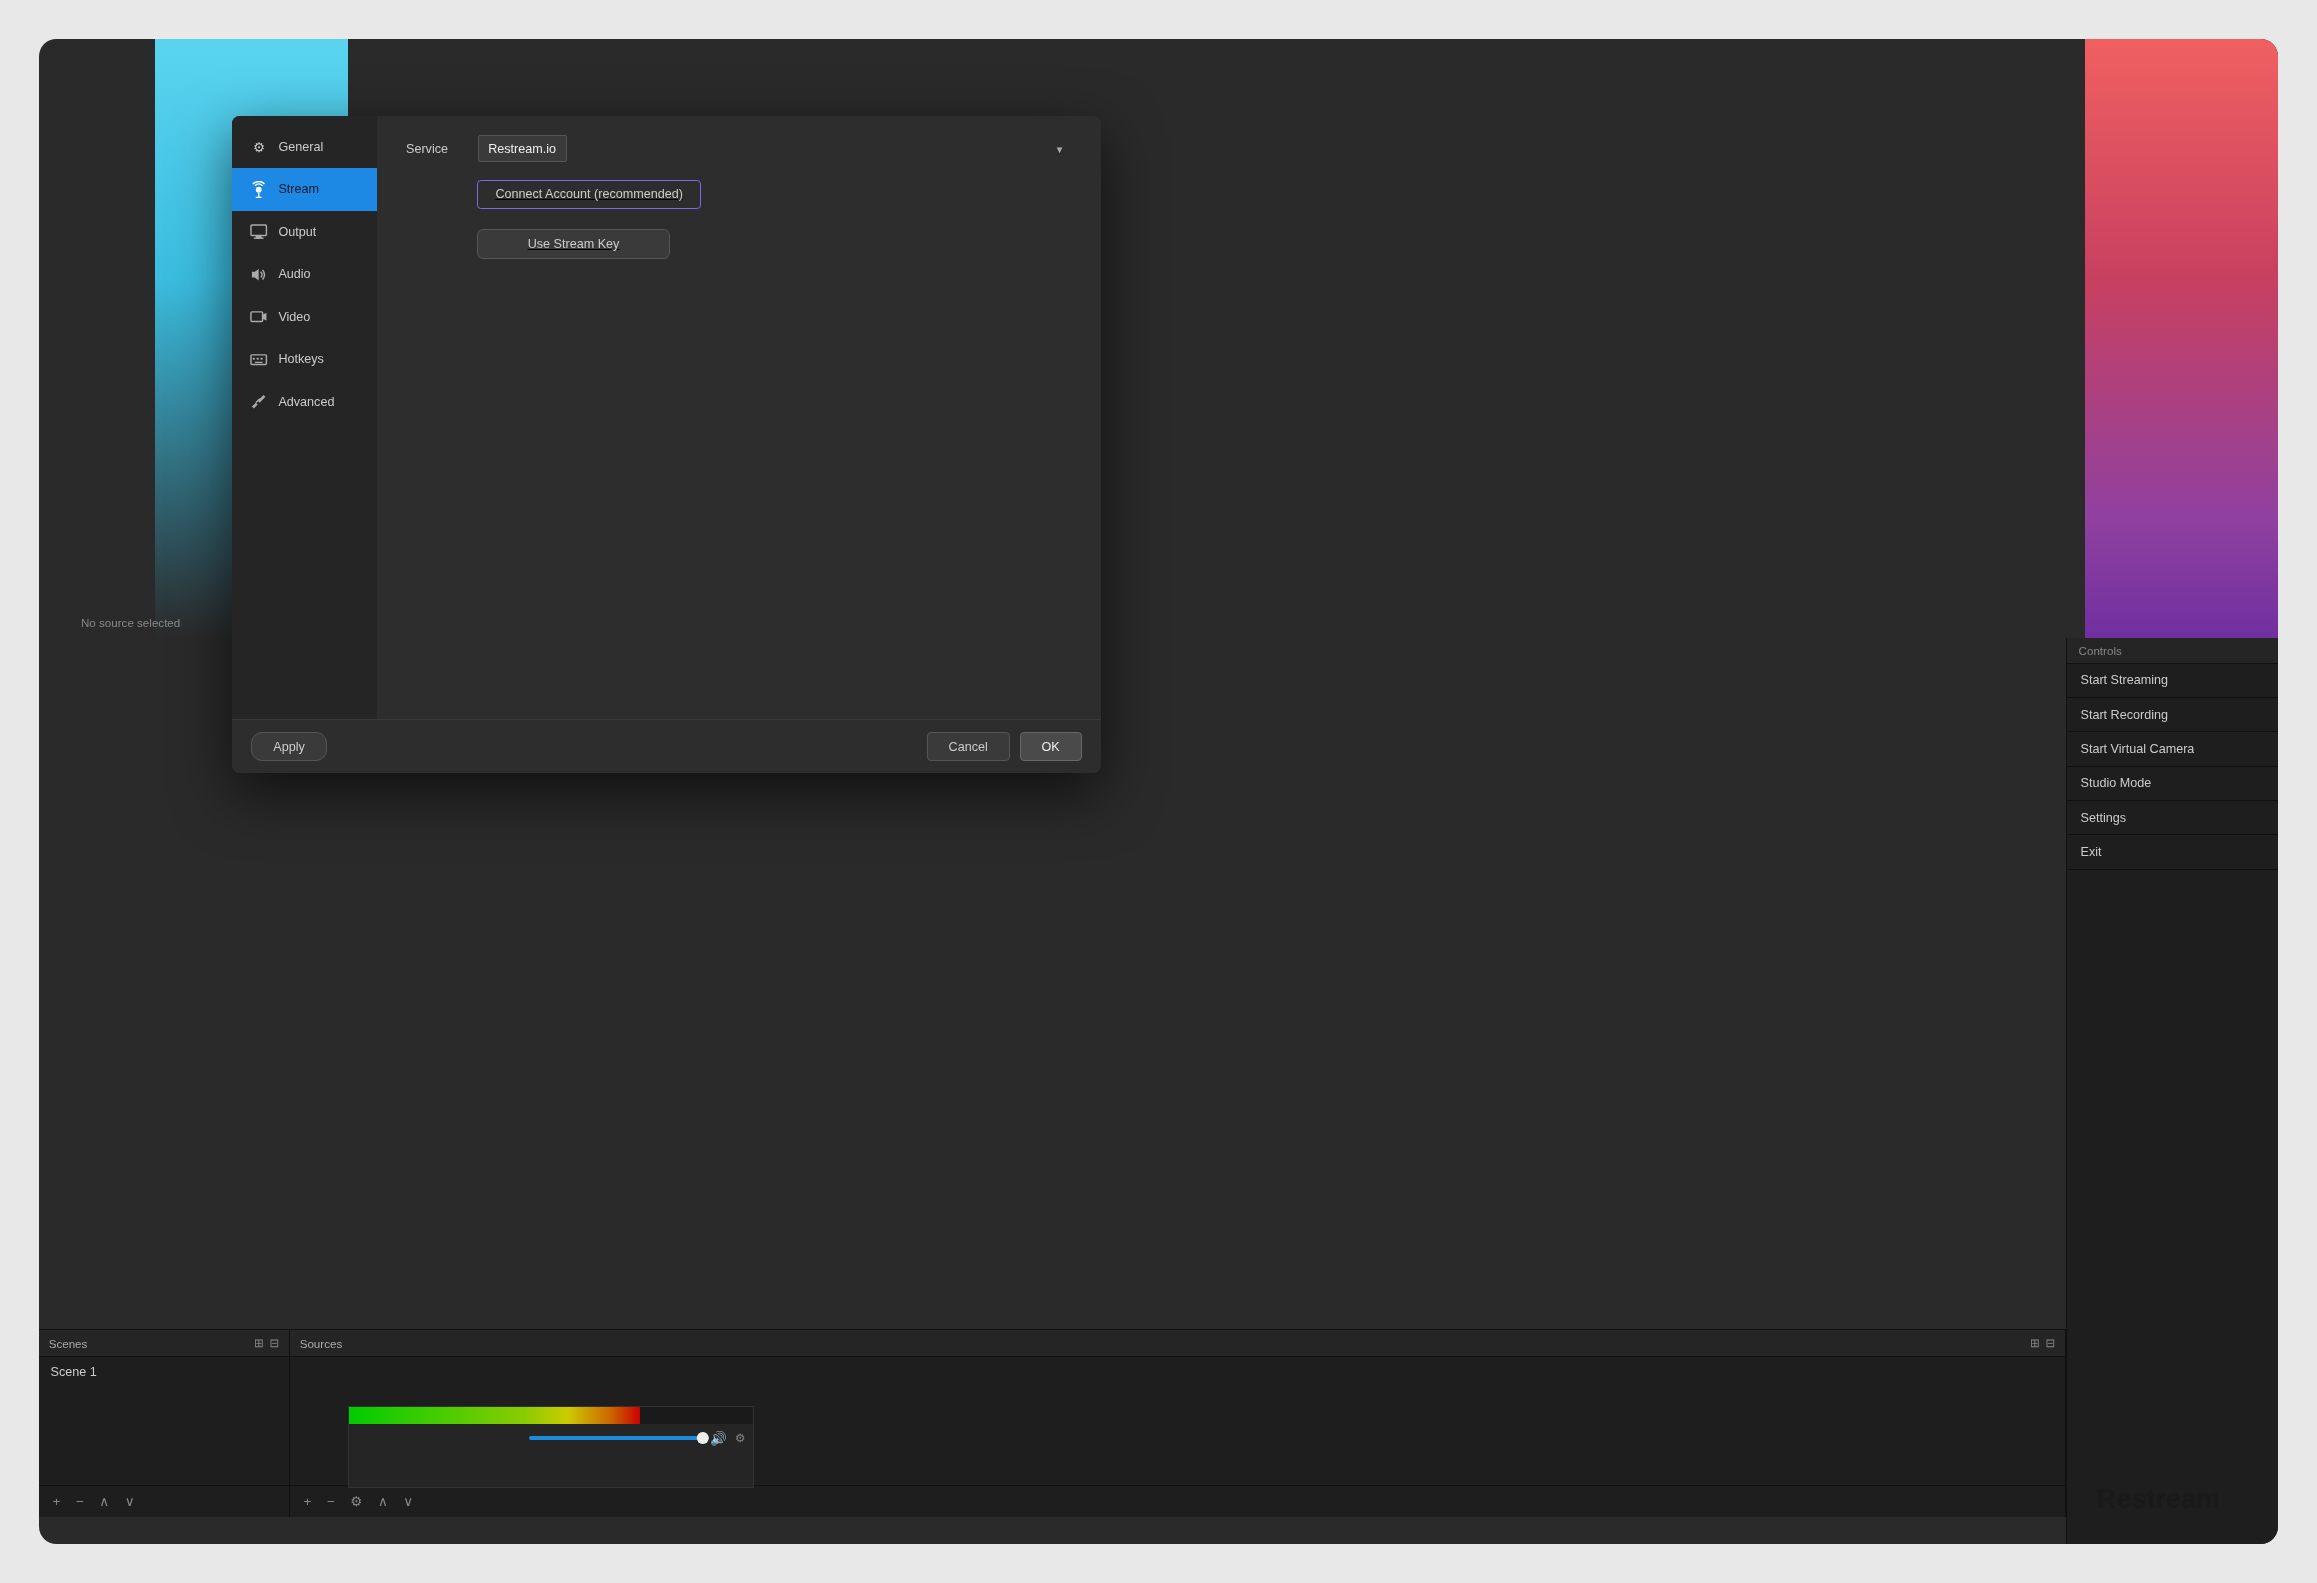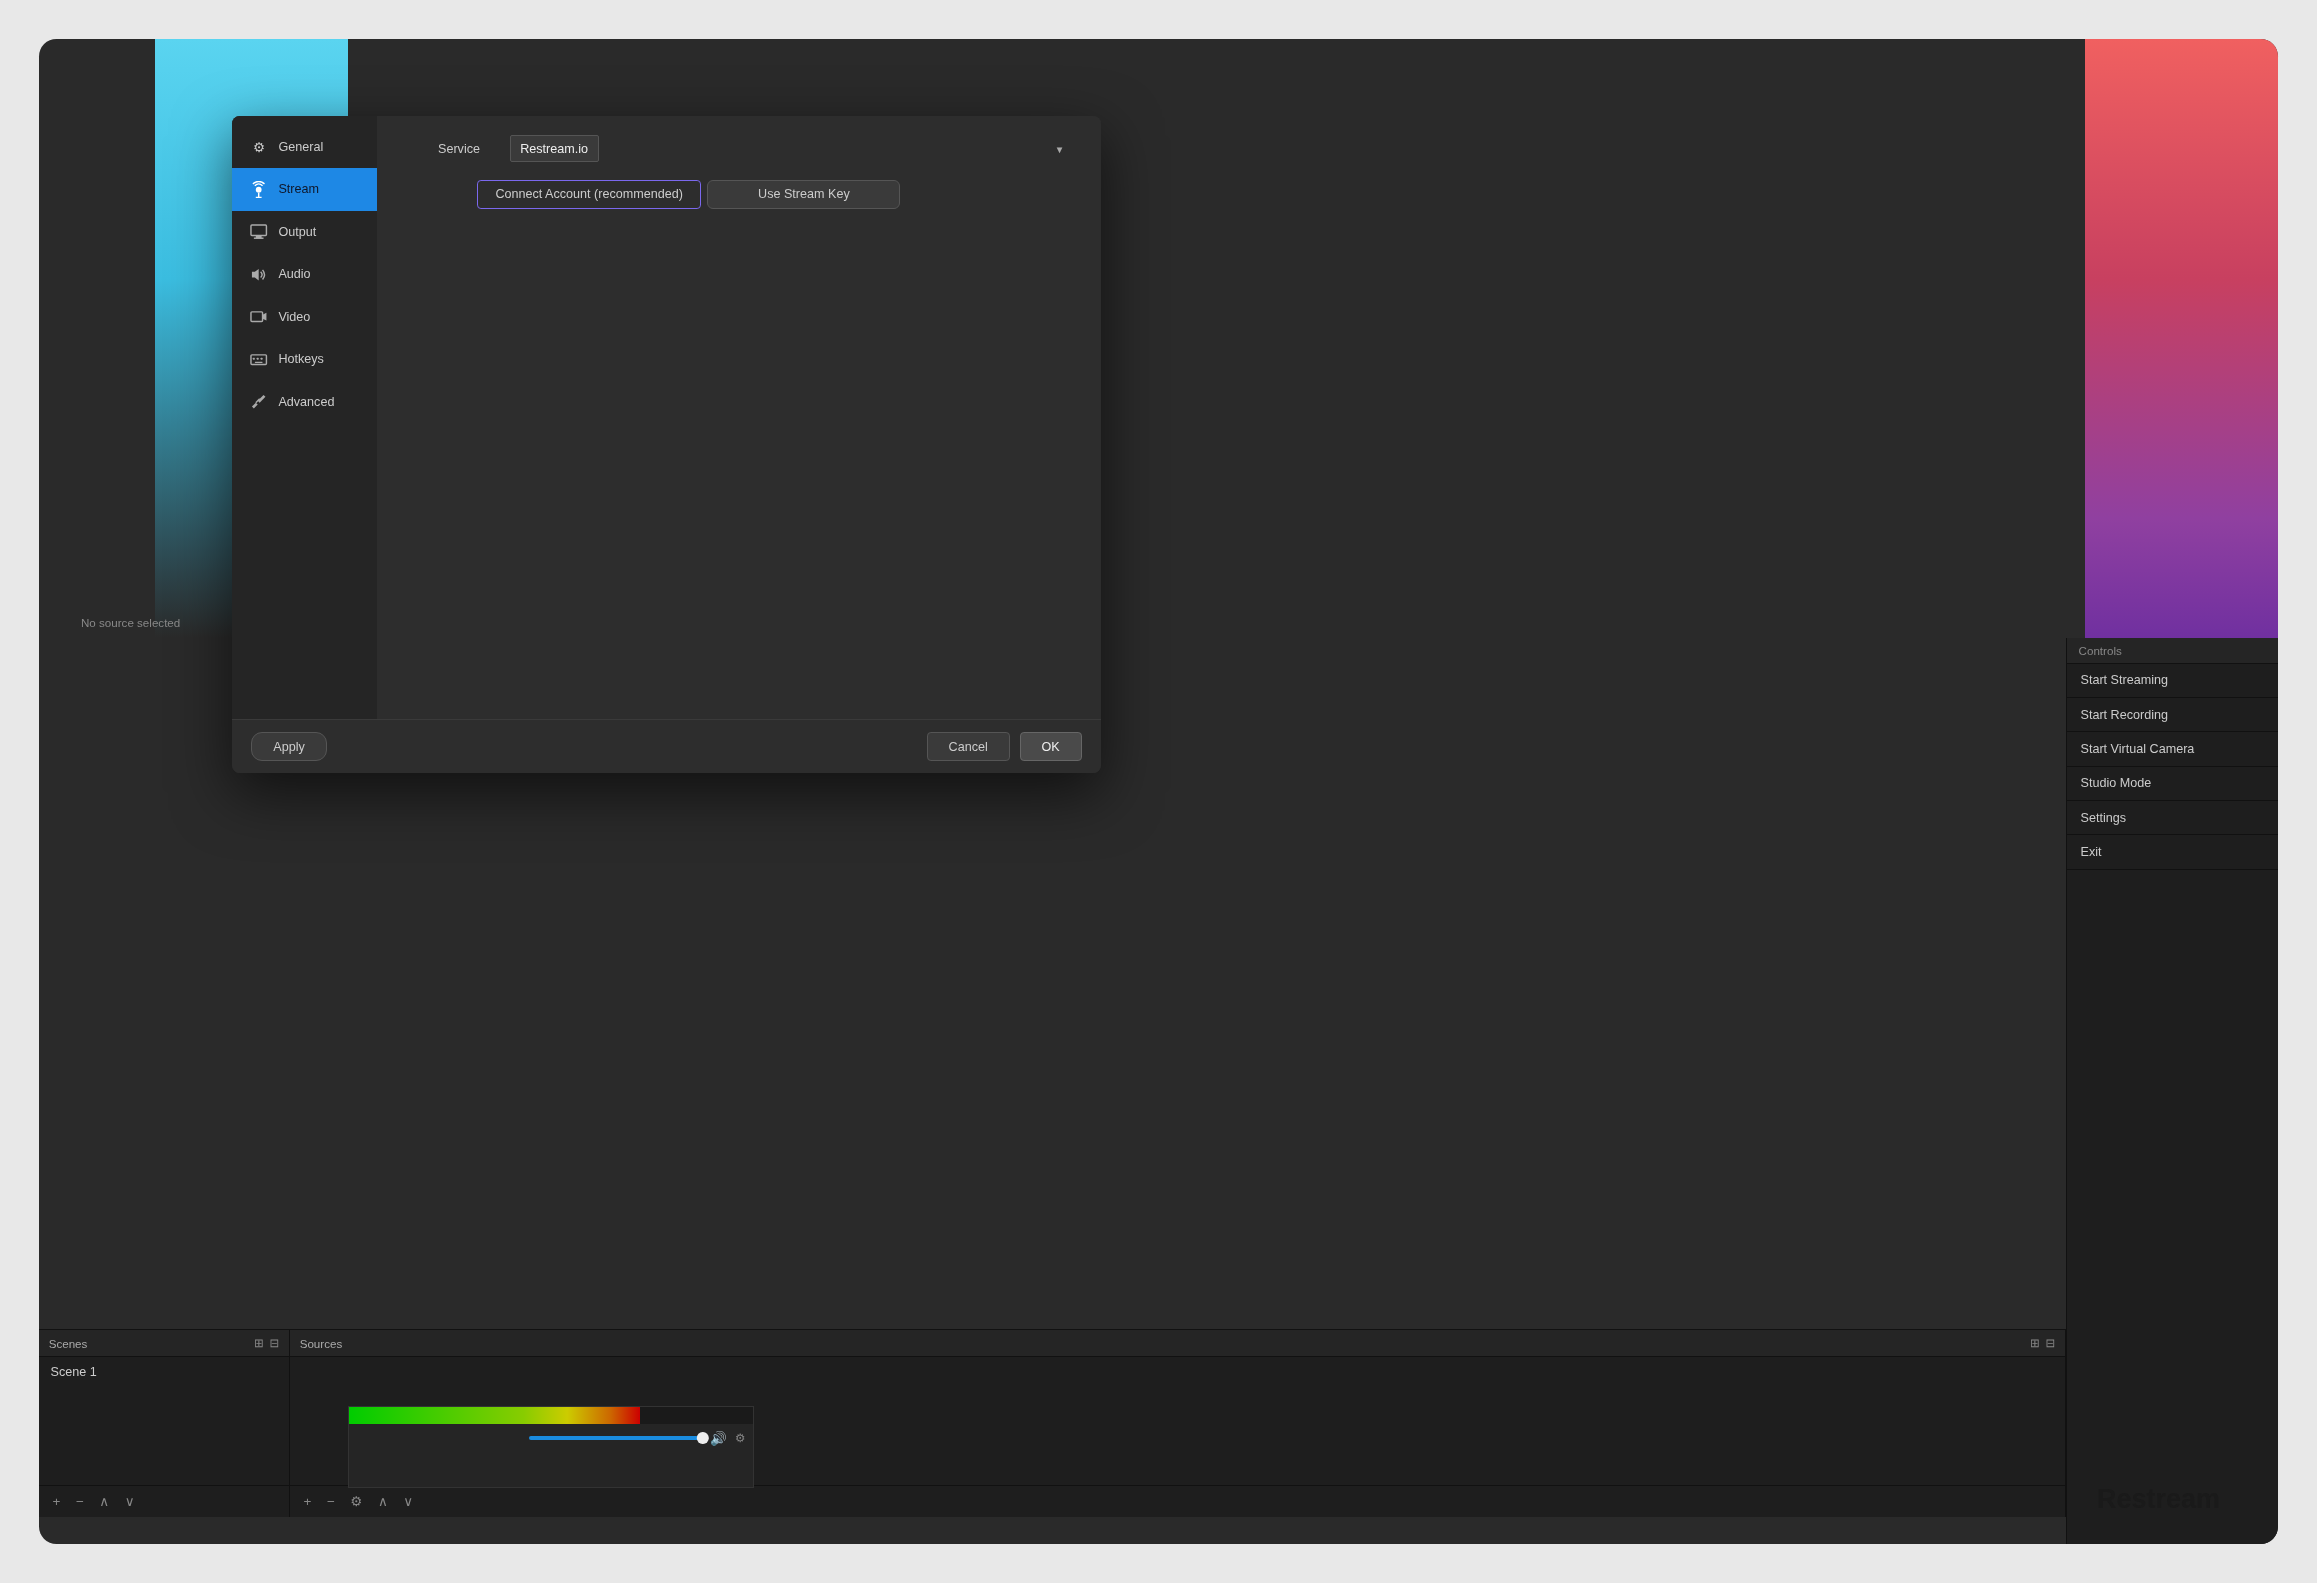--- a/index.html
+++ b/index.html
@@ -107,21 +107,20 @@
       display: flex;
       align-items: center;
       gap: 13.5px;
       margin-bottom: 17.4px;
     }
 
     .service-label {
       color: #cccccc;
       font-size: 12.6px;
       width: 58px;
-      margin-left: 32px;
     }
 
     .service-select {
       flex: 1;
       background: #3a3a3a;
       border: 1px solid #555;
       color: #eee;
       padding: 4.8px 9.7px;
       border-radius: 2px;
       font-size: 12.6px;
@@ -140,23 +139,25 @@
       right: 7.7px;
       top: 50%;
       transform: translateY(-50%);
       color: #aaa;
       font-size: 9.7px;
       pointer-events: none;
     }
 
     .connect-buttons {
       display: flex;
-      gap: 6px;
+      flex-direction: column;
+      gap: 20px;
       align-items: flex-start;
       margin-left: 71px;
+      text-decoration: underline;
     }
 
     .btn-connect {
       background: transparent;
       border: 1.9px solid #7b68ee;
       color: #cccccc;
       padding: 6.8px 17.4px;
       border-radius: 3.9px;
       font-size: 12.6px;
       cursor: pointer;

